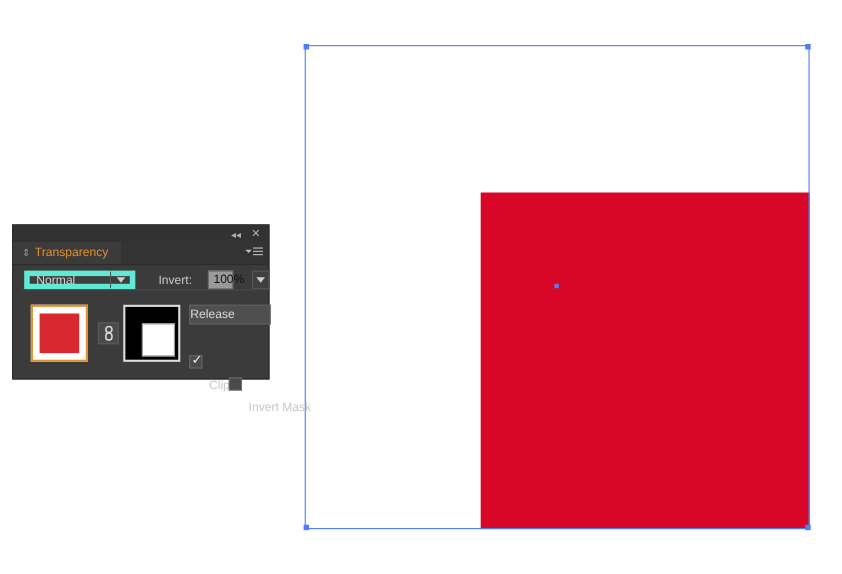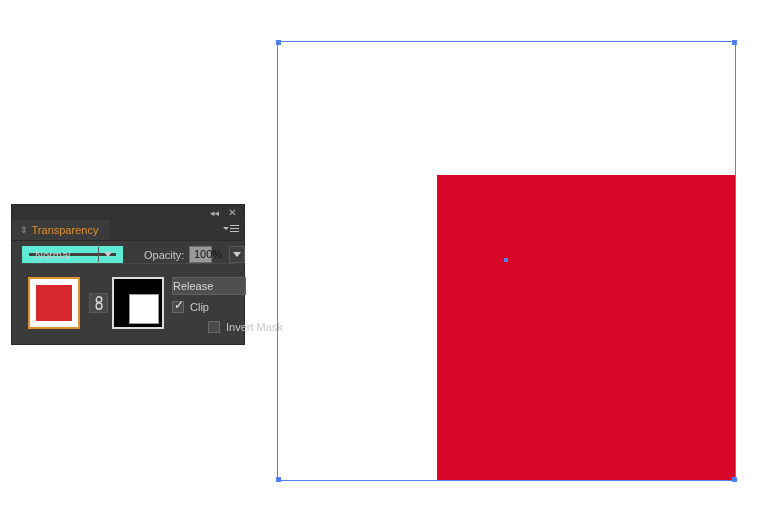--- a/index.html
+++ b/index.html
@@ -170,21 +170,21 @@
     position: relative;
     height: 26px;
     padding: 5px 0 0 0;
   }
   #blend-select {
     position: absolute;
     left: 10px; top: 5px;
     width: 101px;
     height: 17px;
     background: #3f3f3f;
-    border: 7px solid #5eead4;
+    border: 5px solid #5eead4;
     box-sizing: border-box;
     display: flex;
     align-items: center;
     cursor: pointer;
   }
   #blend-select .sel-value {
     flex: 1;
     padding-left: 6px;
     color: #d0d0d0;
     font-size: 11px;
@@ -341,20 +341,21 @@
     position: absolute;
     left: 1px; top: -3px;
     color: #e8e8e8;
     font-size: 12px;
     line-height: 12px;
   }
   .check-label {
     color: #c8c8c8;
     font-size: 11px;
     white-space: nowrap;
+    margin-top: 44px;
   }
 </style>
 </head>
 <body>
 
 <div id="canvas-area">
 
   <div id="artboard"></div>
 
   <div id="art-rect"></div>
@@ -389,21 +390,21 @@
 
   <div class="blend-row">
 
     <div id="blend-select">
       <span class="sel-value">Normal</span>
       <span class="arrow-box">
         <span class="arrow-down"></span>
       </span>
     </div>
 
-    <span id="opacity-label">Opacity:</span>
+    <span id="opacity-label">Invert:</span>
 
     <div id="opacity-field">100%</div>
 
     <div id="opacity-stepper">
       <span class="arrow-down"></span>
     </div>
   </div>
 
   <div class="panel-divider"></div>
 

